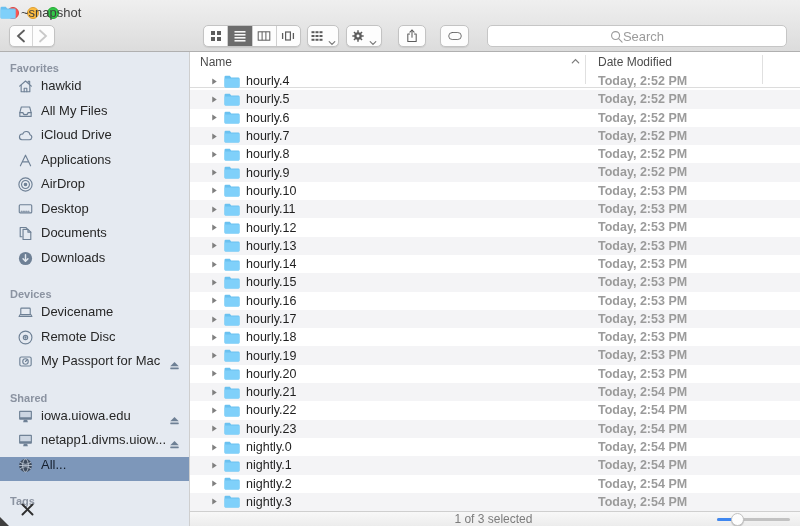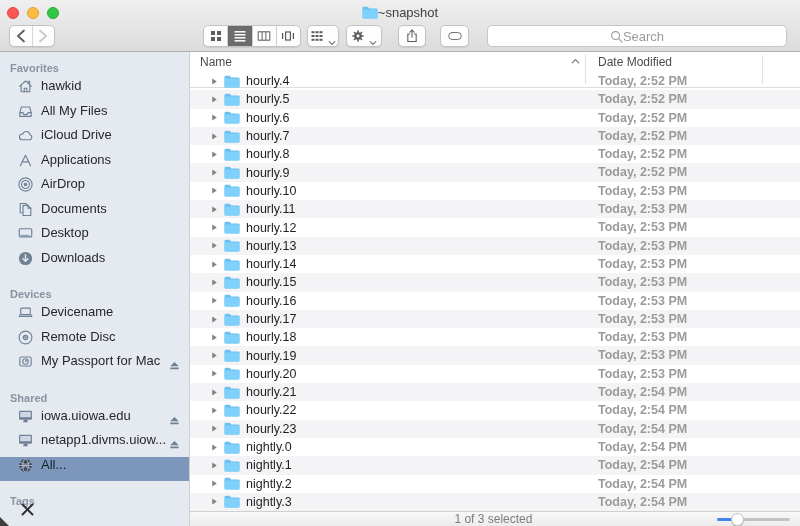--- a/index.html
+++ b/index.html
@@ -8,22 +8,22 @@
   .window { position:relative; width:800px; height:526px; background:#fff; overflow:hidden; margin:0 auto; }
 
   
   .titlebar { position:absolute; top:0; left:0; right:0; height:52px;
     background:linear-gradient(#efefef,#dcdcdc); border-bottom:1px solid #b0b0b0; z-index:5; }
   .traffic { position:absolute; top:7px; left:7px; display:flex; gap:8px; }
   .light { width:12px; height:12px; border-radius:50%; }
   .light.red { background:#fc5753; border:1px solid #df4744; }
   .light.yellow { background:#fdbc40; border:1px solid #de9f34; }
   .light.green { background:#33c748; border:1px solid #27aa35; }
-  .window-title { position:absolute; top:5px; left:0; right:0; display:flex; justify-content:center;
-    align-items:center; font-size:13px; font-weight:500; color:#3f3f3f; }
+  .window-title { position:absolute; top:5px; left:0; right:0; display:flex; 
+    align-items:center; gap:5px; font-size:13px; font-weight:500; color:#3f3f3f; }
   .window-title .icon { width:16px; height:13px; }
 
   .tb-btn { position:absolute; top:25px; height:22px; background:#fdfdfd; border:1px solid #c3c3c3;
     border-radius:5px; box-shadow:0 1px 1px rgba(0,0,0,.08); display:flex; align-items:center;
     justify-content:center; color:#5c5c5c; cursor:default; }
   .nav-group { left:9px; width:46px; padding:0; }
   .nav-group .seg { flex:1; height:100%; display:flex; align-items:center; justify-content:center; }
   .nav-group .seg + .seg { border-left:1px solid #d6d6d6; }
   .nav-group .icon { width:11px; height:14px; }
   .seg.disabled { color:#c9c9c9; }
@@ -317,37 +317,37 @@
                   <circle cx="9" cy="9" r="7"></circle>
                 </svg>
               </span>
     <span class="sb-label">AirDrop</span>
 
   </div>
 
   <div class="sb-item">
     <span class="icon">
                 <svg viewBox="0 0 18 18" fill="none" stroke="currentColor" stroke-width="1.2" stroke-linecap="round" stroke-linejoin="round">
+                  <rect x="2.4" y="4" width="13.2" height="8.6" rx="1"></rect>
+                  <line x1="4.4" y1="10.8" x2="13.6" y2="10.8" stroke-dasharray="1.1 1.3"></line>
+                </svg>
+              </span>
+    <span class="sb-label">Desktop</span>
+
+  </div>
+
+  <div class="sb-item">
+    <span class="icon">
+                <svg viewBox="0 0 18 18" fill="none" stroke="currentColor" stroke-width="1.2" stroke-linecap="round" stroke-linejoin="round">
                   <path d="M5.4 12.4 H3.4 V2.6 H9.4 L11 4.4"></path>
                   <path d="M6.4 4.6 H11.6 L14.6 7.6 V15.4 H6.4 Z"></path>
                   <path d="M11.6 4.6 V7.6 H14.6"></path>
                 </svg>
               </span>
     <span class="sb-label">Documents</span>
-
-  </div>
-
-  <div class="sb-item">
-    <span class="icon">
-                <svg viewBox="0 0 18 18" fill="none" stroke="currentColor" stroke-width="1.2" stroke-linecap="round" stroke-linejoin="round">
-                  <rect x="2.4" y="4" width="13.2" height="8.6" rx="1"></rect>
-                  <line x1="4.4" y1="10.8" x2="13.6" y2="10.8" stroke-dasharray="1.1 1.3"></line>
-                </svg>
-              </span>
-    <span class="sb-label">Desktop</span>
 
   </div>
 
   <div class="sb-item">
     <span class="icon">
                 <svg viewBox="0 0 18 18">
                   <circle cx="9" cy="9" r="7" fill="currentColor"></circle>
                   <g fill="none" stroke="#e5eaf1" stroke-width="1.5" stroke-linecap="round" stroke-linejoin="round">
                     <line x1="9" y1="5" x2="9" y2="11.6"></line>
                     <path d="M6.4 9.2 L9 11.9 L11.6 9.2"></path>

